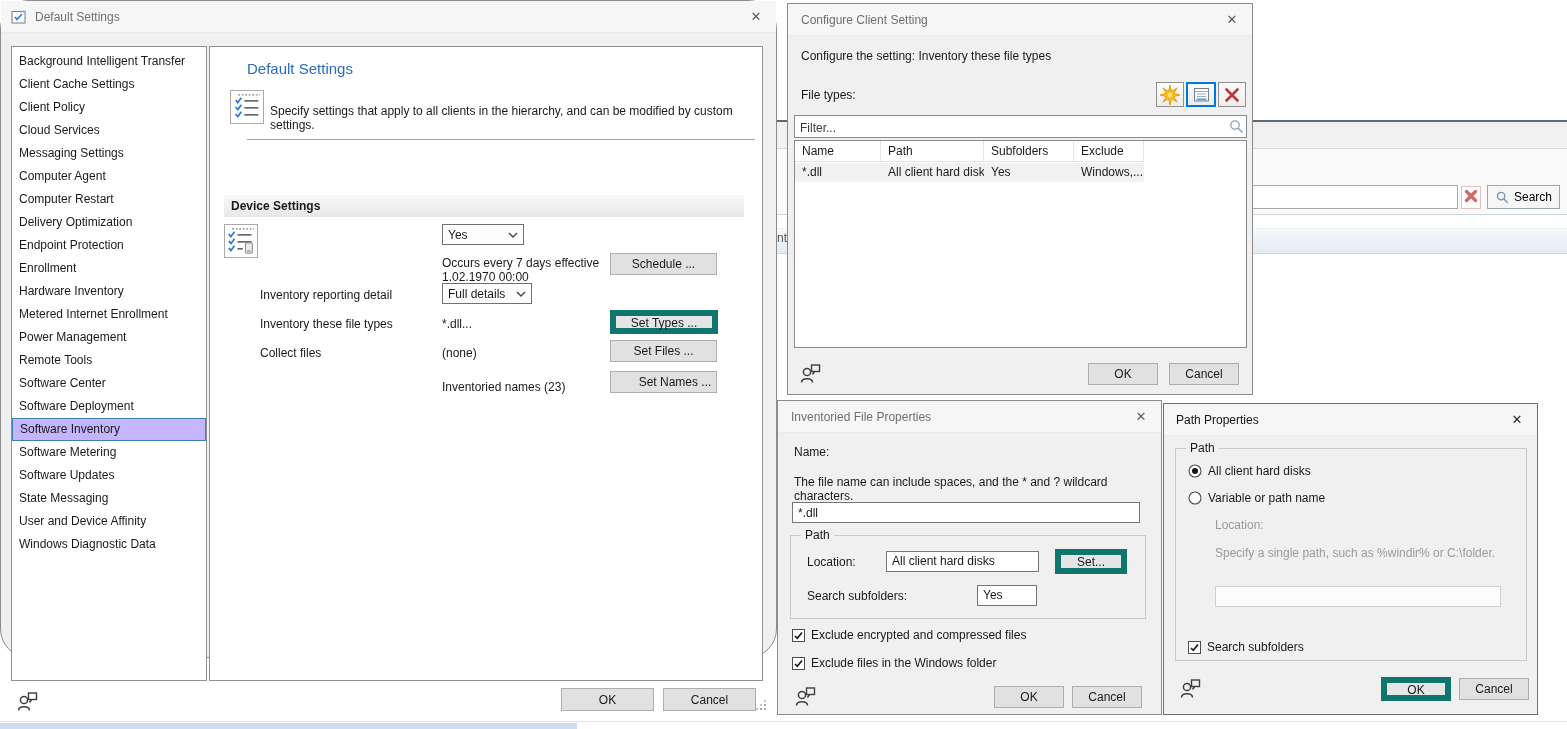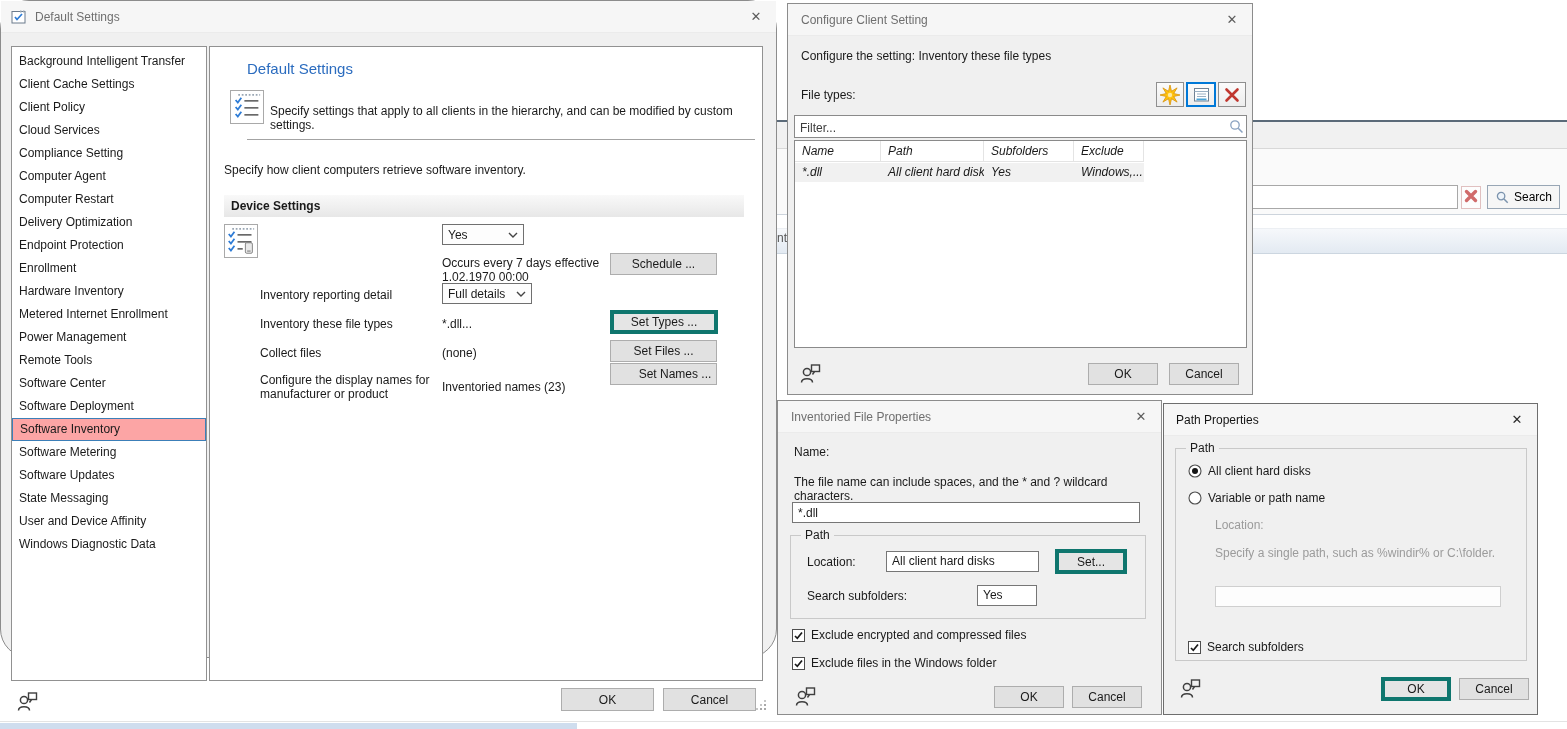--- a/index.html
+++ b/index.html
@@ -6,33 +6,33 @@
   .page{position:relative;width:1567px;height:729px;background:#ffffff;overflow:hidden;
         font-family:"Liberation Sans",sans-serif;font-size:12px;color:#1a1a1a;}
   .abs{position:absolute;}
   .dialog{position:absolute;background:#f0f0f0;border:1px solid #8c8c8c;box-sizing:border-box;}
   .titlebar{position:absolute;left:0;top:0;right:0;height:31px;background:#f6f6f6;border-bottom:1px solid #ebebeb;}
   .title{position:absolute;top:9px;left:13px;color:#6f6f6f;white-space:nowrap;}
   .title.active{color:#141414;}
   .closeX{position:absolute;top:6px;width:22px;height:20px;text-align:center;line-height:20px;color:#5c5c5c;font-size:13px;}
   .btn{position:absolute;background:#e1e1e1;border:1px solid #adadad;box-sizing:border-box;text-align:center;
        font-family:inherit;font-size:12px;color:#1a1a1a;padding:0;}
-  .btn.focus{border:4px solid #0f766e;background:#e5e5e5;}
+  .btn.focus{border:6px solid #0f766e;background:#e5e5e5;}
   .tbox{position:absolute;background:#fff;border:1px solid #767676;box-sizing:border-box;
         font-family:inherit;font-size:12px;padding:2px 5px;color:#1a1a1a;}
   .tbox.disabled{background:#fdfdfd;border-color:#cfcfcf;}
   .rfield{position:absolute;background:#fff;border:1px solid #767676;box-sizing:border-box;
           padding:2px 5px;white-space:nowrap;overflow:hidden;}
   .combo{position:absolute;height:21px;background:#fdfdfd;border:1px solid #707070;box-sizing:border-box;
          display:flex;align-items:center;justify-content:space-between;padding:0 5px;}
   .group{position:absolute;border:1px solid #c9c9c9;box-sizing:border-box;}
   .glabel{position:absolute;top:-8px;left:10px;background:#f0f0f0;padding:0 4px;}
   .sidebar{position:absolute;background:#fff;border:1px solid #919191;box-sizing:border-box;padding-top:3px;}
   .side-item{height:23px;line-height:23px;padding-left:7px;white-space:nowrap;box-sizing:border-box;}
-  .side-item.sel{background:#fca5a5;border:1px solid #3c7fb8;line-height:21px;}
+  .side-item.sel{background:#c4b5fd;border:1px solid #3c7fb8;line-height:21px;}
   .panel{position:absolute;background:#fff;border:1px solid #919191;box-sizing:border-box;}
   .heading{position:absolute;font-size:15px;color:#2b6cbf;white-space:nowrap;}
   .iconbox{position:absolute;width:34px;height:34px;background:#fff;border:1px solid #a9a9a9;box-sizing:border-box;
            display:flex;align-items:center;justify-content:center;}
   .band{position:absolute;background:linear-gradient(#f9f9f9,#e7e7e7);font-weight:bold;
         line-height:22px;padding-left:7px;box-sizing:border-box;}
   .divider{position:absolute;height:1px;background:#a3a3a3;}
   .lbl{position:absolute;line-height:14px;}
   .toolbtn{position:absolute;width:28px;height:25px;background:linear-gradient(#fbfbfb,#ededed);
            border:1px solid #8f8f8f;box-sizing:border-box;display:flex;align-items:center;justify-content:center;padding:0;}
@@ -86,21 +86,21 @@
       </svg>
       <span class="title" style="left:34px;">Default Settings</span>
       <span class="closeX" style="right:9px;">✕</span>
     </div>
 
     <div class="sidebar" style="left:10px;top:45px;width:196px;height:635px;">
       <div class="side-item">Background Intelligent Transfer</div>
       <div class="side-item">Client Cache Settings</div>
       <div class="side-item">Client Policy</div>
       <div class="side-item">Cloud Services</div>
-      <div class="side-item">Compliance Setting</div>
+      <div class="side-item">Messaging Settings</div>
       <div class="side-item">Computer Agent</div>
       <div class="side-item">Computer Restart</div>
       <div class="side-item">Delivery Optimization</div>
       <div class="side-item">Endpoint Protection</div>
       <div class="side-item">Enrollment</div>
       <div class="side-item">Hardware Inventory</div>
       <div class="side-item">Metered Internet Enrollment</div>
       <div class="side-item">Power Management</div>
       <div class="side-item">Remote Tools</div>
       <div class="side-item">Software Center</div>
@@ -121,21 +121,20 @@
           <path d="M3 8 l2.5 3 4-5.5" stroke="#2e7cd6" stroke-width="2" fill="none"></path>
           <line x1="13" y1="9" x2="29" y2="9" stroke="#4a4a4a" stroke-width="1.6"></line>
           <path d="M3 16 l2.5 3 4-5.5" stroke="#2e7cd6" stroke-width="2" fill="none"></path>
           <line x1="13" y1="17" x2="29" y2="17" stroke="#4a4a4a" stroke-width="1.6"></line>
           <path d="M3 24 l2.5 3 4-5.5" stroke="#2e7cd6" stroke-width="2" fill="none"></path>
           <line x1="13" y1="25" x2="29" y2="25" stroke="#4a4a4a" stroke-width="1.6"></line>
         </svg>
       </div>
       <div class="lbl" style="left:60px;top:57px;width:500px;">Specify settings that apply to all clients in the hierarchy, and can be modified by custom settings.</div>
       <div class="divider" style="left:37px;top:92px;width:508px;"></div>
-      <div class="lbl" style="left:14px;top:116px;width:520px;">Specify how client computers retrieve software inventory.</div>
       <div class="band" style="left:14px;top:148px;width:520px;height:22px;">Device Settings</div>
 
       <div class="iconbox" style="left:14px;top:177px;">
         <svg width="28" height="28" viewBox="0 0 32 32">
           <line x1="6" y1="2" x2="31" y2="2" stroke="#9aa7b4" stroke-width="2" stroke-dasharray="2 2"></line>
           <path d="M2 8 l2.5 3 4-5.5" stroke="#2e7cd6" stroke-width="2" fill="none"></path>
           <line x1="12" y1="9" x2="28" y2="9" stroke="#4a4a4a" stroke-width="1.6"></line>
           <path d="M2 16 l2.5 3 4-5.5" stroke="#2e7cd6" stroke-width="2" fill="none"></path>
           <line x1="12" y1="17" x2="28" y2="17" stroke="#4a4a4a" stroke-width="1.6"></line>
           <path d="M2 24 l2.5 3 4-5.5" stroke="#2e7cd6" stroke-width="2" fill="none"></path>
@@ -164,23 +163,22 @@
       </div>
 
       <div class="lbl" style="left:50px;top:270px;width:180px;">Inventory these file types</div>
       <div class="lbl" style="left:232px;top:270px;width:166px;">*.dll...</div>
       <button class="btn focus" style="left:400px;top:263px;width:108px;height:24px;">Set Types ...</button>
 
       <div class="lbl" style="left:50px;top:299px;width:180px;">Collect files</div>
       <div class="lbl" style="left:232px;top:299px;width:166px;">(none)</div>
       <button class="btn" style="left:400px;top:293px;width:107px;height:22px;">Set Files ...</button>
 
-      <div class="lbl" style="left:50px;top:326px;width:185px;">Configure the display names for manufacturer or product</div>
       <div class="lbl" style="left:232px;top:333px;width:170px;">Inventoried names (23)</div>
-      <button class="btn" style="left:400px;top:316px;width:107px;height:22px;padding-left:23px;">Set Names ...</button>
+      <button class="btn" style="left:400px;top:324px;width:107px;height:22px;padding-left:23px;">Set Names ...</button>
     </div>
 
     <svg class="abs" style="left:14px;top:688px;" width="24" height="24" viewBox="0 0 24 24">
       <circle cx="9" cy="11" r="3.6" stroke="#3f3f3f" stroke-width="1.5" fill="none"></circle>
       <path d="M3.5 21.5 c0-5 11-5 11 0" stroke="#3f3f3f" stroke-width="1.5" fill="none"></path>
       <rect x="13.5" y="4" width="8" height="6.5" stroke="#3f3f3f" stroke-width="1.4" fill="none"></rect>
       <path d="M16.5 10.5 L14.5 13.5" stroke="#3f3f3f" stroke-width="1.4" fill="none"></path>
     </svg>
     <button class="btn" style="left:560px;top:687px;width:93px;height:23px;">OK</button>
     <button class="btn" style="left:662px;top:687px;width:93px;height:23px;">Cancel</button>
@@ -222,21 +220,21 @@
         <path d="M2.5 2.5 L13.5 13.5 M13.5 2.5 L2.5 13.5" stroke="#c0372f" stroke-width="2.6" stroke-linecap="round" fill="none"></path>
       </svg>
     </button>
 
     <input class="filterin" style="left: 6px; top: 111px; width: 453px; height: 23px;" placeholder="Filter...">
     <svg class="abs" style="left:441px;top:115px;" width="15" height="15" viewBox="0 0 15 15">
       <circle cx="6" cy="6" r="4.2" stroke="#8aa2c0" stroke-width="1.3" fill="none"></circle>
       <line x1="9.2" y1="9.2" x2="13.5" y2="13.5" stroke="#8aa2c0" stroke-width="1.5"></line>
     </svg>
 
-    <div class="listbox" style="left:6px;top:136px;width:453px;height:208px;font-style:italic;">
+    <div class="listbox" style="left:6px;top:136px;width:453px;height:208px;">
       <div class="hcell" style="left:0;width:86px;">Name</div>
       <div class="hcell" style="left:86px;width:103px;">Path</div>
       <div class="hcell" style="left:189px;width:90px;">Subfolders</div>
       <div class="hcell" style="left:279px;width:70px;">Exclude</div>
       <div class="abs" style="left:0;top:22px;width:349px;height:19px;background:#f1f1f1;">
         <div class="dcell" style="left:0;width:86px;">*.dll</div>
         <div class="dcell" style="left:86px;width:103px;">All client hard disks</div>
         <div class="dcell" style="left:189px;width:90px;">Yes</div>
         <div class="dcell" style="left:279px;width:70px;">Windows,...</div>
       </div>

